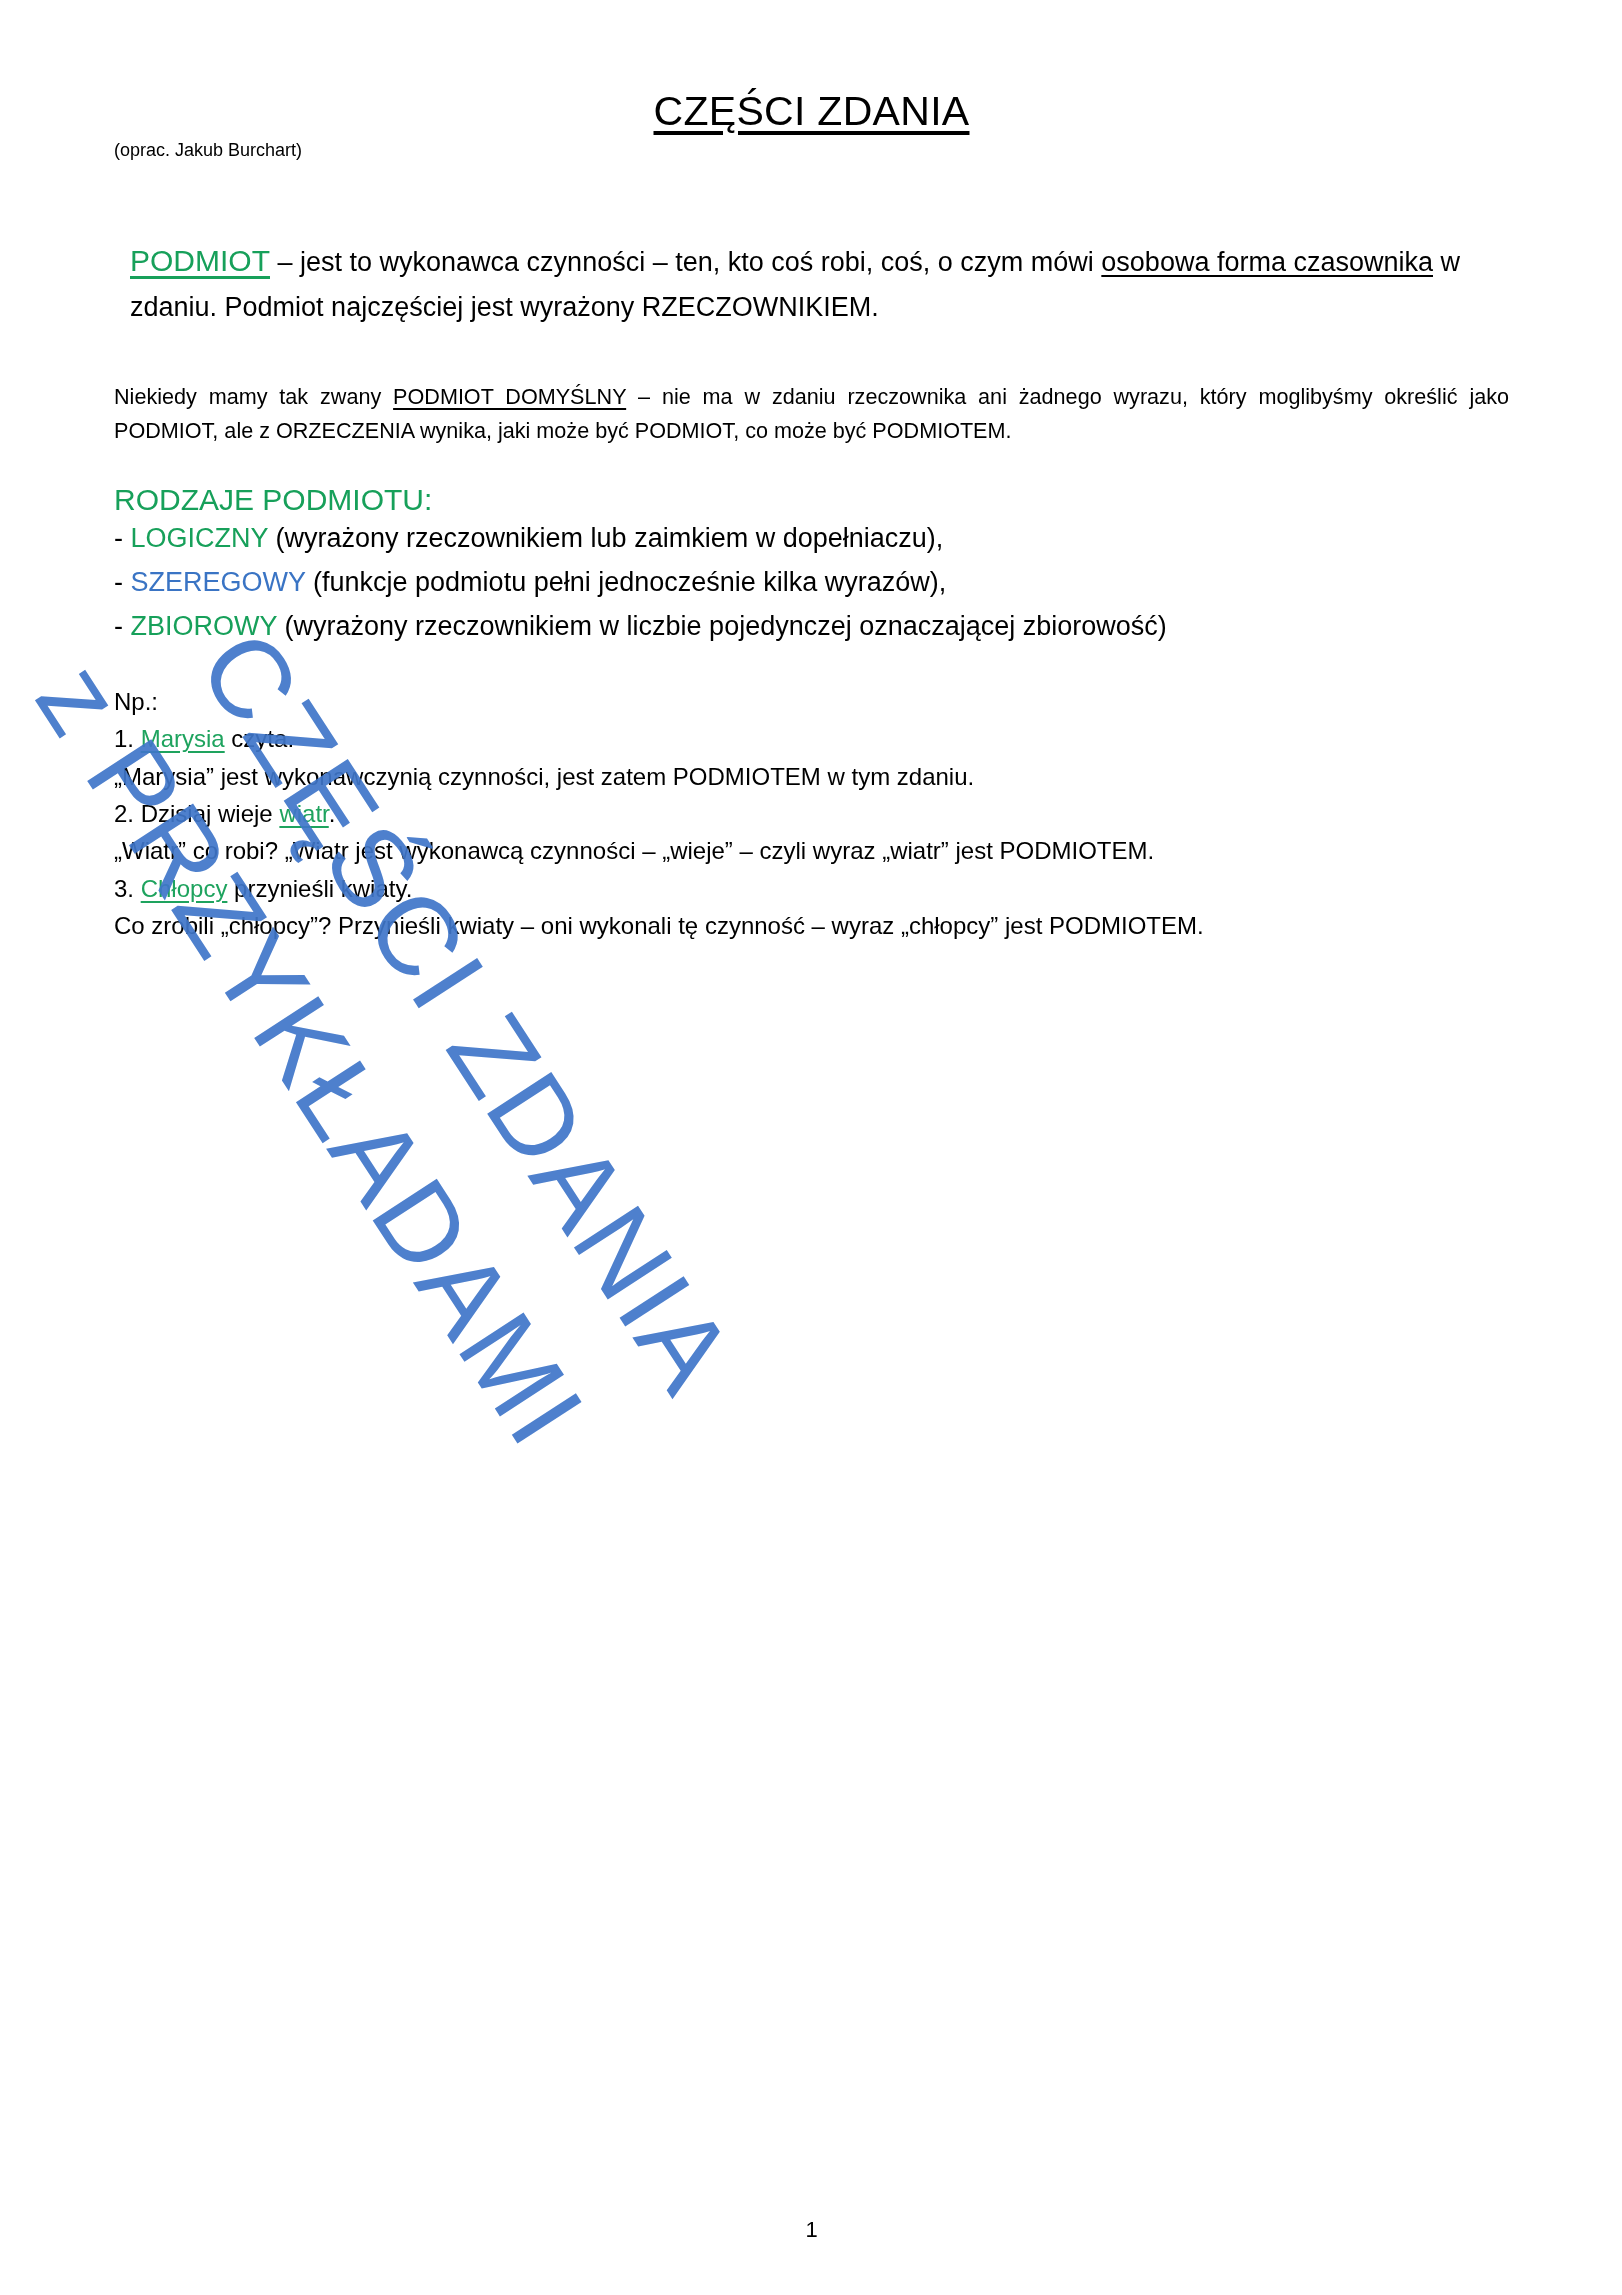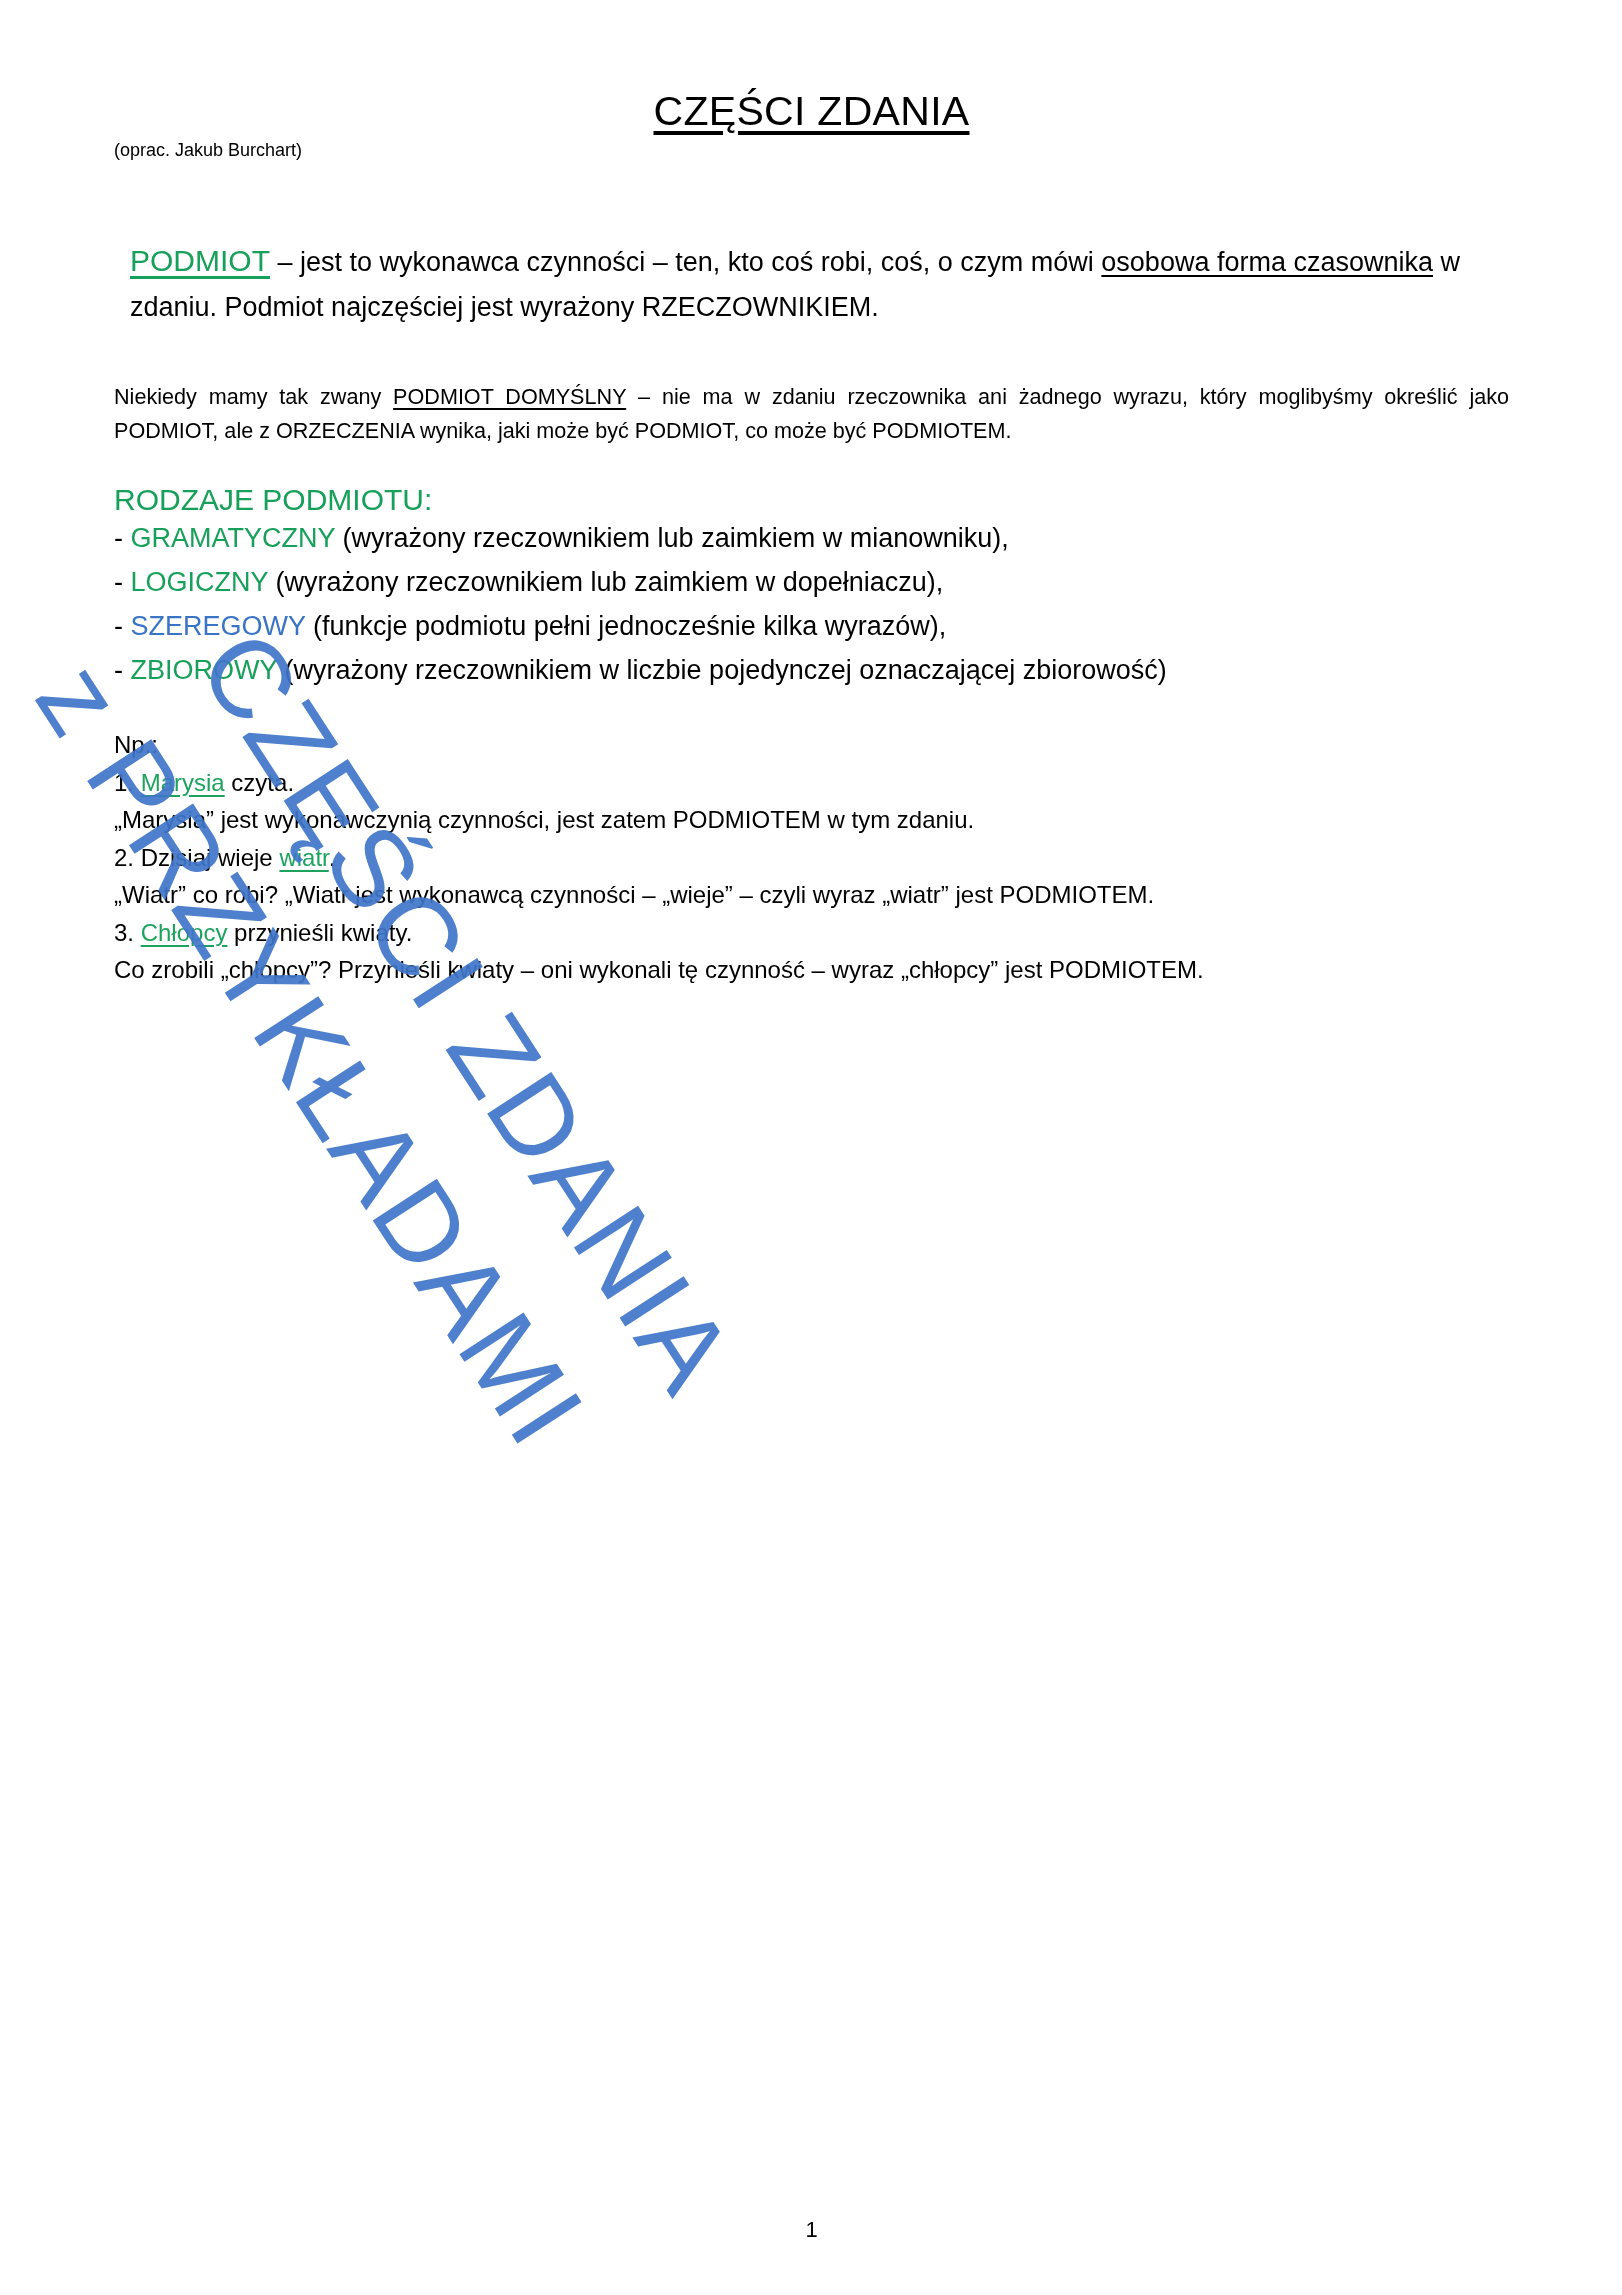--- a/index.html
+++ b/index.html
@@ -161,23 +161,20 @@
 
     <p class="body-small justify">
       <span>Niekiedy mamy tak zwany </span><span class="u">PODMIOT DOMYŚLNY</span><span> – nie ma w zdaniu rzeczownika ani żadnego wyrazu, który moglibyśmy określić jako PODMIOT, ale z ORZECZENIA wynika, jaki może być PODMIOT, co może być PODMIOTEM.</span>
     </p>
 
     <div class="gap-md"></div>
 
     <p class="heading-green">RODZAJE PODMIOTU:</p>
 
     <p class="list-line">
-      <span>- </span><span class="green">GRAMATYCZNY</span><span> (wyrażony rzeczownikiem lub zaimkiem w mianowniku),</span>
-    </p>
-    <p class="list-line">
       <span>- </span><span class="green">LOGICZNY</span><span> (wyrażony rzeczownikiem lub zaimkiem w dopełniaczu),</span>
     </p>
     <p class="list-line">
       <span>- </span><span class="blue">SZEREGOWY</span><span> (funkcje podmiotu pełni jednocześnie kilka wyrazów),</span>
     </p>
     <p class="list-line">
       <span>- </span><span class="green">ZBIOROWY</span><span> (wyrażony rzeczownikiem w liczbie pojedynczej oznaczającej zbiorowość)</span>
     </p>
 
     <div class="gap-md"></div>

